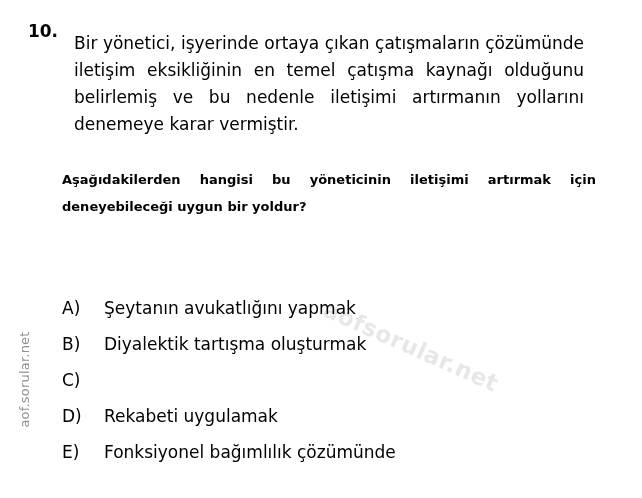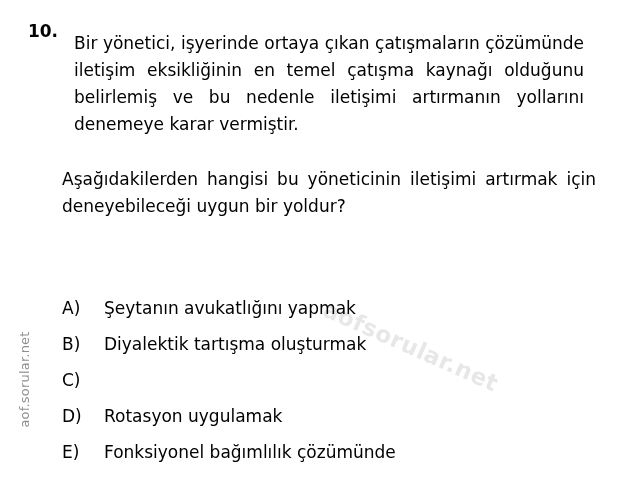--- a/index.html
+++ b/index.html
@@ -82,23 +82,23 @@
 
   .q-stem {
     font-size: 17px;
     line-height: 27px;
     text-align: justify;
     text-justify: inter-word;
     margin: 12px;
   }
 
   .q-prompt {
-    font-size: 17px;
+    font-size: 13px;
     line-height: 27px;
-    font-weight: normal;
+    font-weight: bold;
     text-align: justify;
     text-justify: inter-word;
     margin: 28px 0 0 0;
   }
 
   .options {
     position: absolute;
     left: 62px;
     top: 296px;
     width: 560px;
@@ -145,19 +145,19 @@
   </div>
   <div class="option">
     <span class="opt-letter">B)</span>
     <span class="opt-text">Diyalektik tartışma oluşturmak</span>
   </div>
   <div class="option">
     <span class="opt-letter">C)</span>
   </div>
   <div class="option">
     <span class="opt-letter">D)</span>
-    <span class="opt-text">Rotasyon uygulamak</span>
+    <span class="opt-text">Rekabeti uygulamak</span>
   </div>
   <div class="option">
     <span class="opt-letter">E)</span>
     <span class="opt-text">Fonksiyonel bağımlılık çözümünde</span>
   </div>
 </div>
 
 </body></html>

